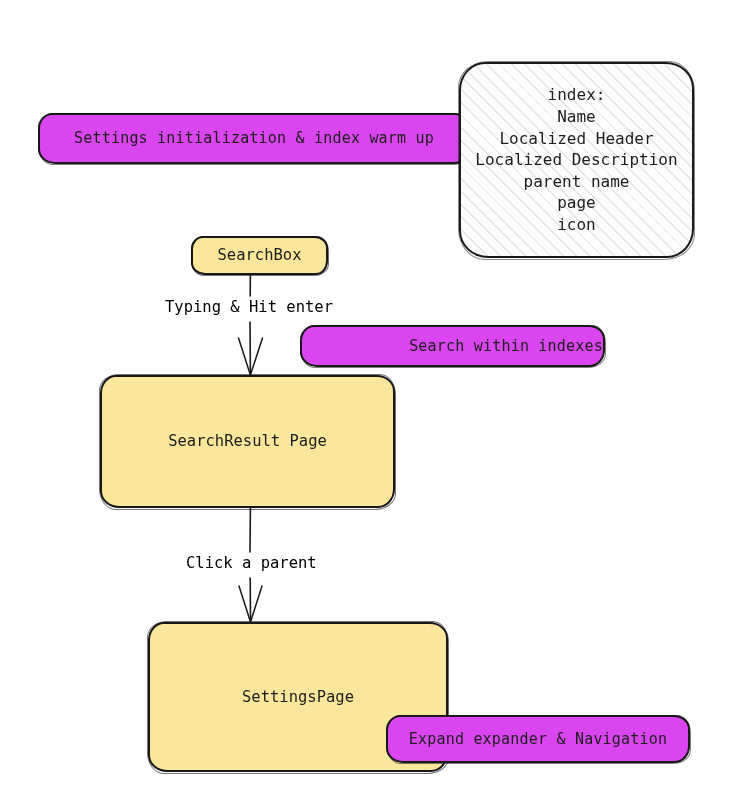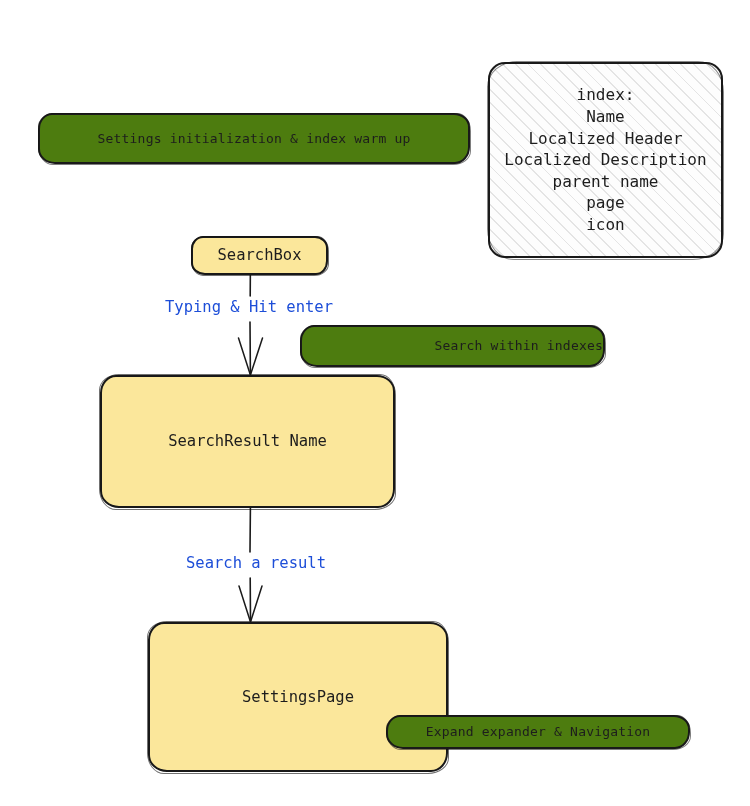--- a/index.html
+++ b/index.html
@@ -30,24 +30,24 @@
   }
   .node .label {
     position: relative;
     z-index: 4;
     line-height: 1.35;
     white-space: pre-line;
   }
 
   
   .note {
-    background: #4d7c0f;
+    background: #d946ef;
     border: 2.2px solid #1a1a1a;
     border-radius: 14px 16px 15px 17px / 16px 14px 17px 15px;
-    font-size: 13px;
+    font-size: 15px;
     letter-spacing: 0.2px;
   }
   .note::after {
     content: "";
     position: absolute;
     inset: -2px -3px -3px -2px;
     border: 1.1px solid rgba(20,20,20,0.55);
     border-radius: 17px 14px 18px 15px / 14px 18px 14px 18px;
     pointer-events: none;
   }
@@ -106,21 +106,21 @@
     width: 750px;
     height: 806px;
     z-index: 1;
     pointer-events: none;
     overflow: visible;
   }
   .edge-label {
     position: absolute;
     z-index: 2;
     background: #ffffff;
-    color: #1d4ed8;
+    color: #000000;
     font-size: 15.5px;
     padding: 1px 5px;
     white-space: nowrap;
   }
 </style>
 </head>
 <body>
 
 <div id="canvas">
 
@@ -132,21 +132,21 @@
 
     <path d="M250.4 508 L250.0 552" stroke="#1a1a1a" stroke-width="1.6" fill="none" stroke-linecap="round"></path>
     <path d="M250.2 578 L250.5 621" stroke="#1a1a1a" stroke-width="1.6" fill="none" stroke-linecap="round"></path>
     <path d="M239.0 586 L250.5 622 L262.0 586" stroke="#1a1a1a" stroke-width="1.5" fill="none" stroke-linejoin="round" stroke-linecap="round"></path>
   </svg>
 
   <div class="node note" style="left:38px; top:113px; width:432px; height:51px;">
     <span class="label">Settings initialization &amp; index warm up</span>
   </div>
 
-  <div class="node hatched" style="left:488px; top:62px; width:235px; height:196px;border-radius:17px;">
+  <div class="node hatched" style="left:459px; top:62px; width:235px; height:196px;">
     <span class="label">index:
 Name
 Localized Header
 Localized Description
 parent name
 page
 icon</span>
   </div>
 
   <div class="node proc small" style="left:191px; top:212px; width:137px; height:39px;margin-top:24px;">
@@ -155,28 +155,28 @@
 
   <div class="edge-label" style="left:160px; top:297px;">
     <span>Typing &amp; Hit enter</span>
   </div>
 
   <div class="node note" style="left:300px; top:325px; width:305px; height:42px;justify-content:flex-end;">
     <span class="label">Search within indexes</span>
   </div>
 
   <div class="node proc" style="left:100px; top:375px; width:295px; height:133px;">
-    <span class="label">SearchResult Name</span>
+    <span class="label">SearchResult Page</span>
   </div>
 
   <div class="edge-label" style="left:181px; top:553px;">
-    <span>Search a result</span>
+    <span>Click a parent</span>
   </div>
 
   <div class="node proc" style="left:112px; top:622px; width:300px; height:150px;margin-left:36px;">
     <span class="label">SettingsPage</span>
   </div>
 
-  <div class="node note" style="left:386px; top:715px; width:304px; height:34px; z-index:5;">
+  <div class="node note" style="left:386px; top:715px; width:304px; height:48px; z-index:5;">
     <span class="label">Expand expander &amp; Navigation</span>
   </div>
 
 </div>
 
 </body></html>

